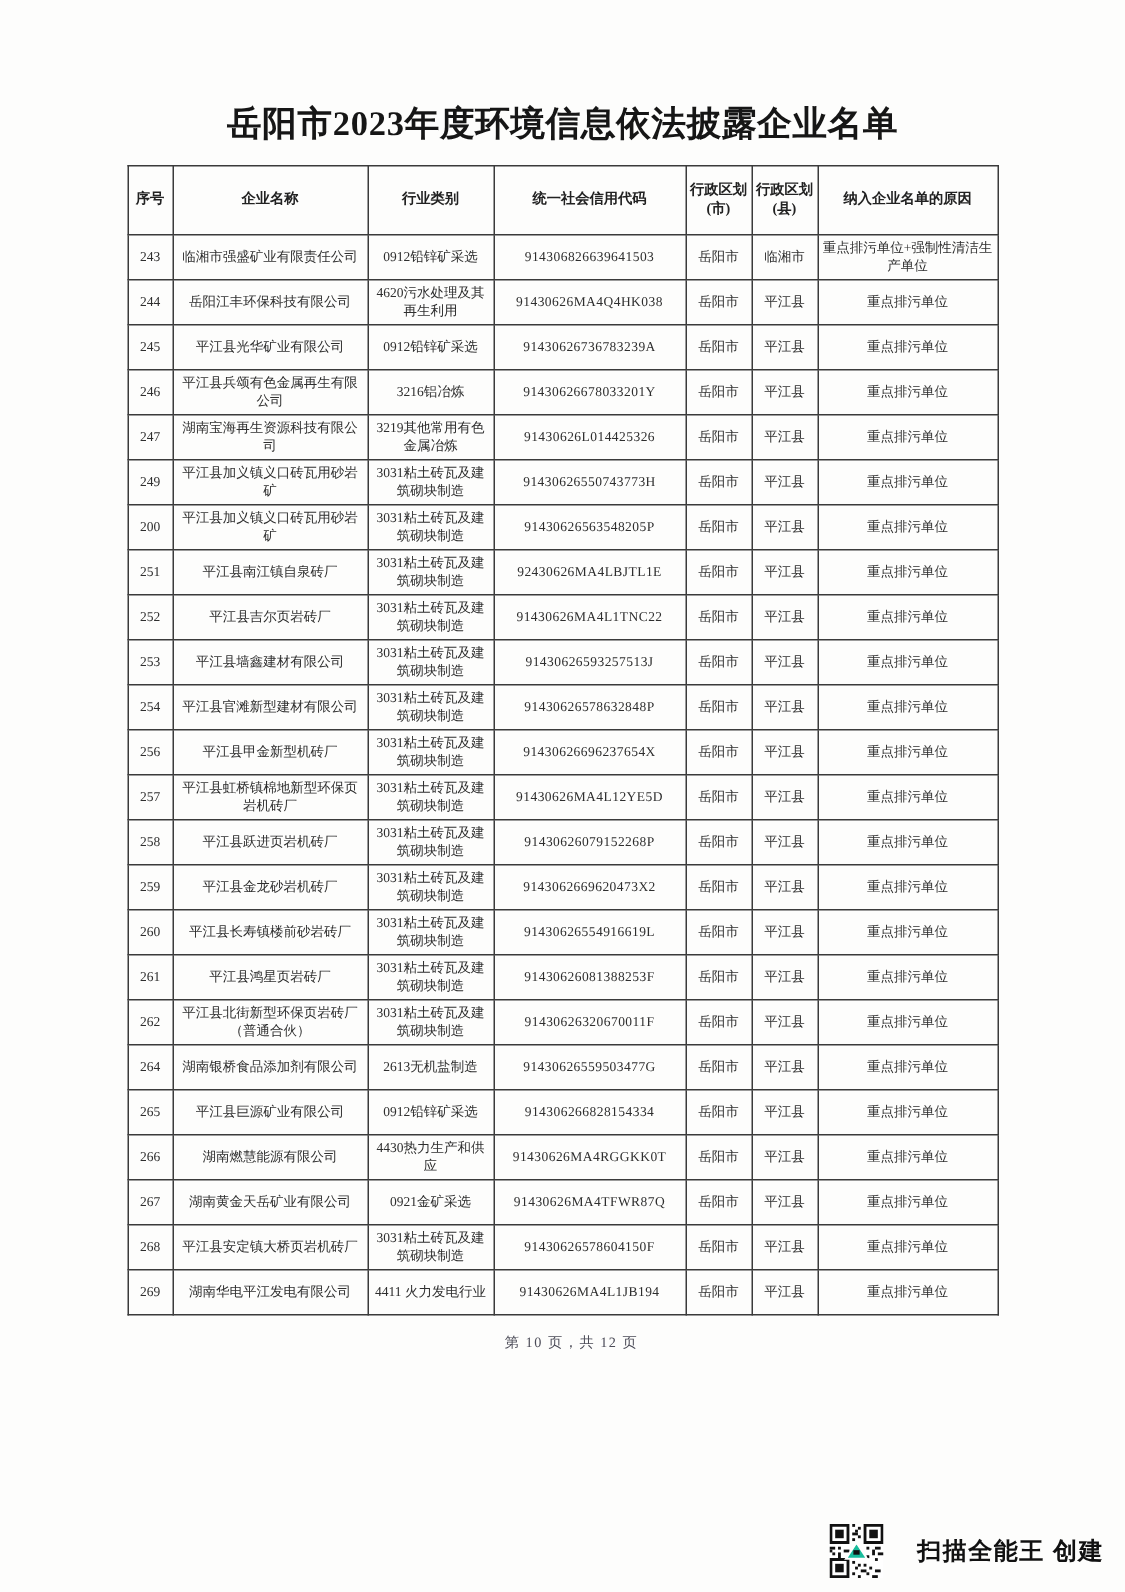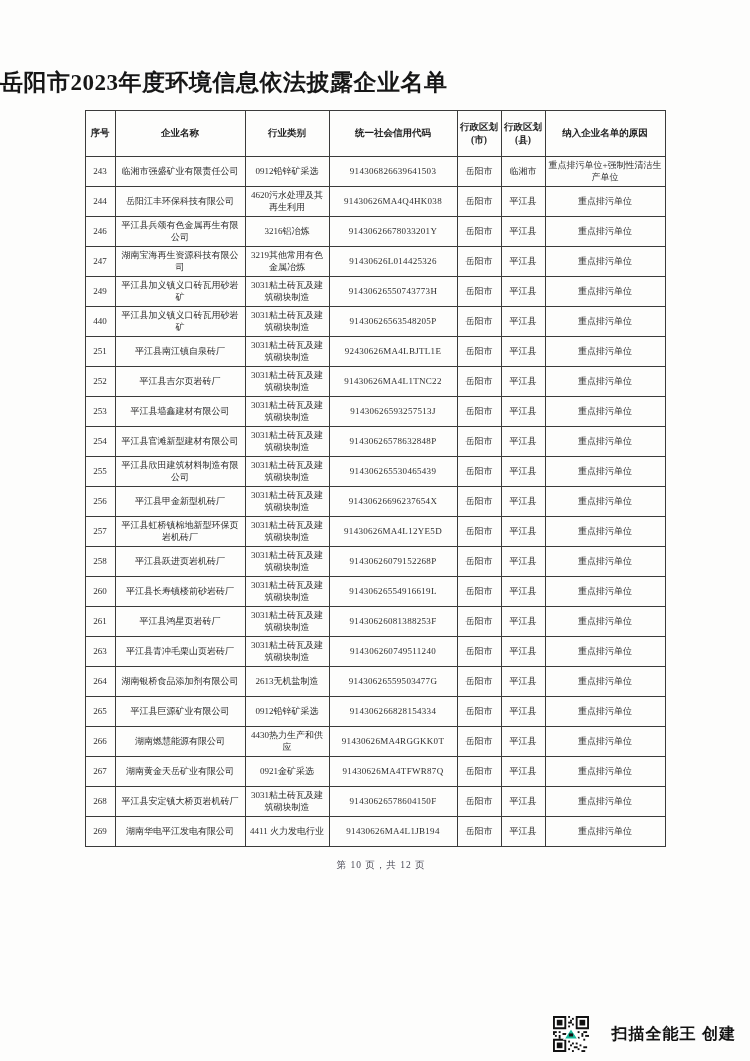--- a/index.html
+++ b/index.html
@@ -4,20 +4,21 @@
 <style>
   html,body{margin:0;padding:0;}
   body{
     width:750px;height:1061px;
     background:#fdfdfc;
     font-family:"Liberation Serif","DejaVu Serif",serif;
     position:relative;overflow:hidden;
   }
   .page{position:absolute;inset:0;}
   .title{
+    text-align:center;
     font-size:23px;
     font-weight:bold;
     color:#161616;
     margin:67px 0 11px 0;
     letter-spacing:0.5px;
   }
   table.tbl{
     border-collapse:collapse;
     table-layout:fixed;
     width:580px;
@@ -112,20 +113,29 @@
         <tr>
           <td>244</td>
           <td>岳阳江丰环保科技有限公司</td>
           <td>4620污水处理及其再生利用</td>
           <td>91430626MA4Q4HK038</td>
           <td>岳阳市</td>
           <td>平江县</td>
           <td>重点排污单位</td>
         </tr>
         <tr>
+          <td>245</td>
+          <td>平江县光华矿业有限公司</td>
+          <td>0912铅锌矿采选</td>
+          <td>91430626736783239A</td>
+          <td>岳阳市</td>
+          <td>平江县</td>
+          <td>重点排污单位</td>
+        </tr>
+        <tr>
           <td>246</td>
           <td>平江县兵颂有色金属再生有限公司</td>
           <td>3216铝冶炼</td>
           <td>91430626678033201Y</td>
           <td>岳阳市</td>
           <td>平江县</td>
           <td>重点排污单位</td>
         </tr>
         <tr>
           <td>247</td>
@@ -139,21 +149,21 @@
         <tr>
           <td>249</td>
           <td>平江县加义镇义口砖瓦用砂岩矿</td>
           <td>3031粘土砖瓦及建筑砌块制造</td>
           <td>91430626550743773H</td>
           <td>岳阳市</td>
           <td>平江县</td>
           <td>重点排污单位</td>
         </tr>
         <tr>
-          <td>440</td>
+          <td>200</td>
           <td>平江县加义镇义口砖瓦用砂岩矿</td>
           <td>3031粘土砖瓦及建筑砌块制造</td>
           <td>91430626563548205P</td>
           <td>岳阳市</td>
           <td>平江县</td>
           <td>重点排污单位</td>
         </tr>
         <tr>
           <td>251</td>
           <td>平江县南江镇自泉砖厂</td>
@@ -184,29 +194,20 @@
         <tr>
           <td>254</td>
           <td>平江县官滩新型建材有限公司</td>
           <td>3031粘土砖瓦及建筑砌块制造</td>
           <td>91430626578632848P</td>
           <td>岳阳市</td>
           <td>平江县</td>
           <td>重点排污单位</td>
         </tr>
         <tr>
-          <td>255</td>
-          <td>平江县欣田建筑材料制造有限公司</td>
-          <td>3031粘土砖瓦及建筑砌块制造</td>
-          <td>914306265530465439</td>
-          <td>岳阳市</td>
-          <td>平江县</td>
-          <td>重点排污单位</td>
-        </tr>
-        <tr>
           <td>256</td>
           <td>平江县甲金新型机砖厂</td>
           <td>3031粘土砖瓦及建筑砌块制造</td>
           <td>91430626696237654X</td>
           <td>岳阳市</td>
           <td>平江县</td>
           <td>重点排污单位</td>
         </tr>
         <tr>
           <td>257</td>
@@ -220,42 +221,51 @@
         <tr>
           <td>258</td>
           <td>平江县跃进页岩机砖厂</td>
           <td>3031粘土砖瓦及建筑砌块制造</td>
           <td>91430626079152268P</td>
           <td>岳阳市</td>
           <td>平江县</td>
           <td>重点排污单位</td>
         </tr>
         <tr>
+          <td>259</td>
+          <td>平江县金龙砂岩机砖厂</td>
+          <td>3031粘土砖瓦及建筑砌块制造</td>
+          <td>9143062669620473X2</td>
+          <td>岳阳市</td>
+          <td>平江县</td>
+          <td>重点排污单位</td>
+        </tr>
+        <tr>
           <td>260</td>
           <td>平江县长寿镇楼前砂岩砖厂</td>
           <td>3031粘土砖瓦及建筑砌块制造</td>
           <td>91430626554916619L</td>
           <td>岳阳市</td>
           <td>平江县</td>
           <td>重点排污单位</td>
         </tr>
         <tr>
           <td>261</td>
           <td>平江县鸿星页岩砖厂</td>
           <td>3031粘土砖瓦及建筑砌块制造</td>
           <td>91430626081388253F</td>
           <td>岳阳市</td>
           <td>平江县</td>
           <td>重点排污单位</td>
         </tr>
         <tr>
-          <td>263</td>
-          <td>平江县青冲毛栗山页岩砖厂</td>
-          <td>3031粘土砖瓦及建筑砌块制造</td>
-          <td>914306260749511240</td>
+          <td>262</td>
+          <td>平江县北街新型环保页岩砖厂（普通合伙）</td>
+          <td>3031粘土砖瓦及建筑砌块制造</td>
+          <td>91430626320670011F</td>
           <td>岳阳市</td>
           <td>平江县</td>
           <td>重点排污单位</td>
         </tr>
         <tr>
           <td>264</td>
           <td>湖南银桥食品添加剂有限公司</td>
           <td>2613无机盐制造</td>
           <td>91430626559503477G</td>
           <td>岳阳市</td>

